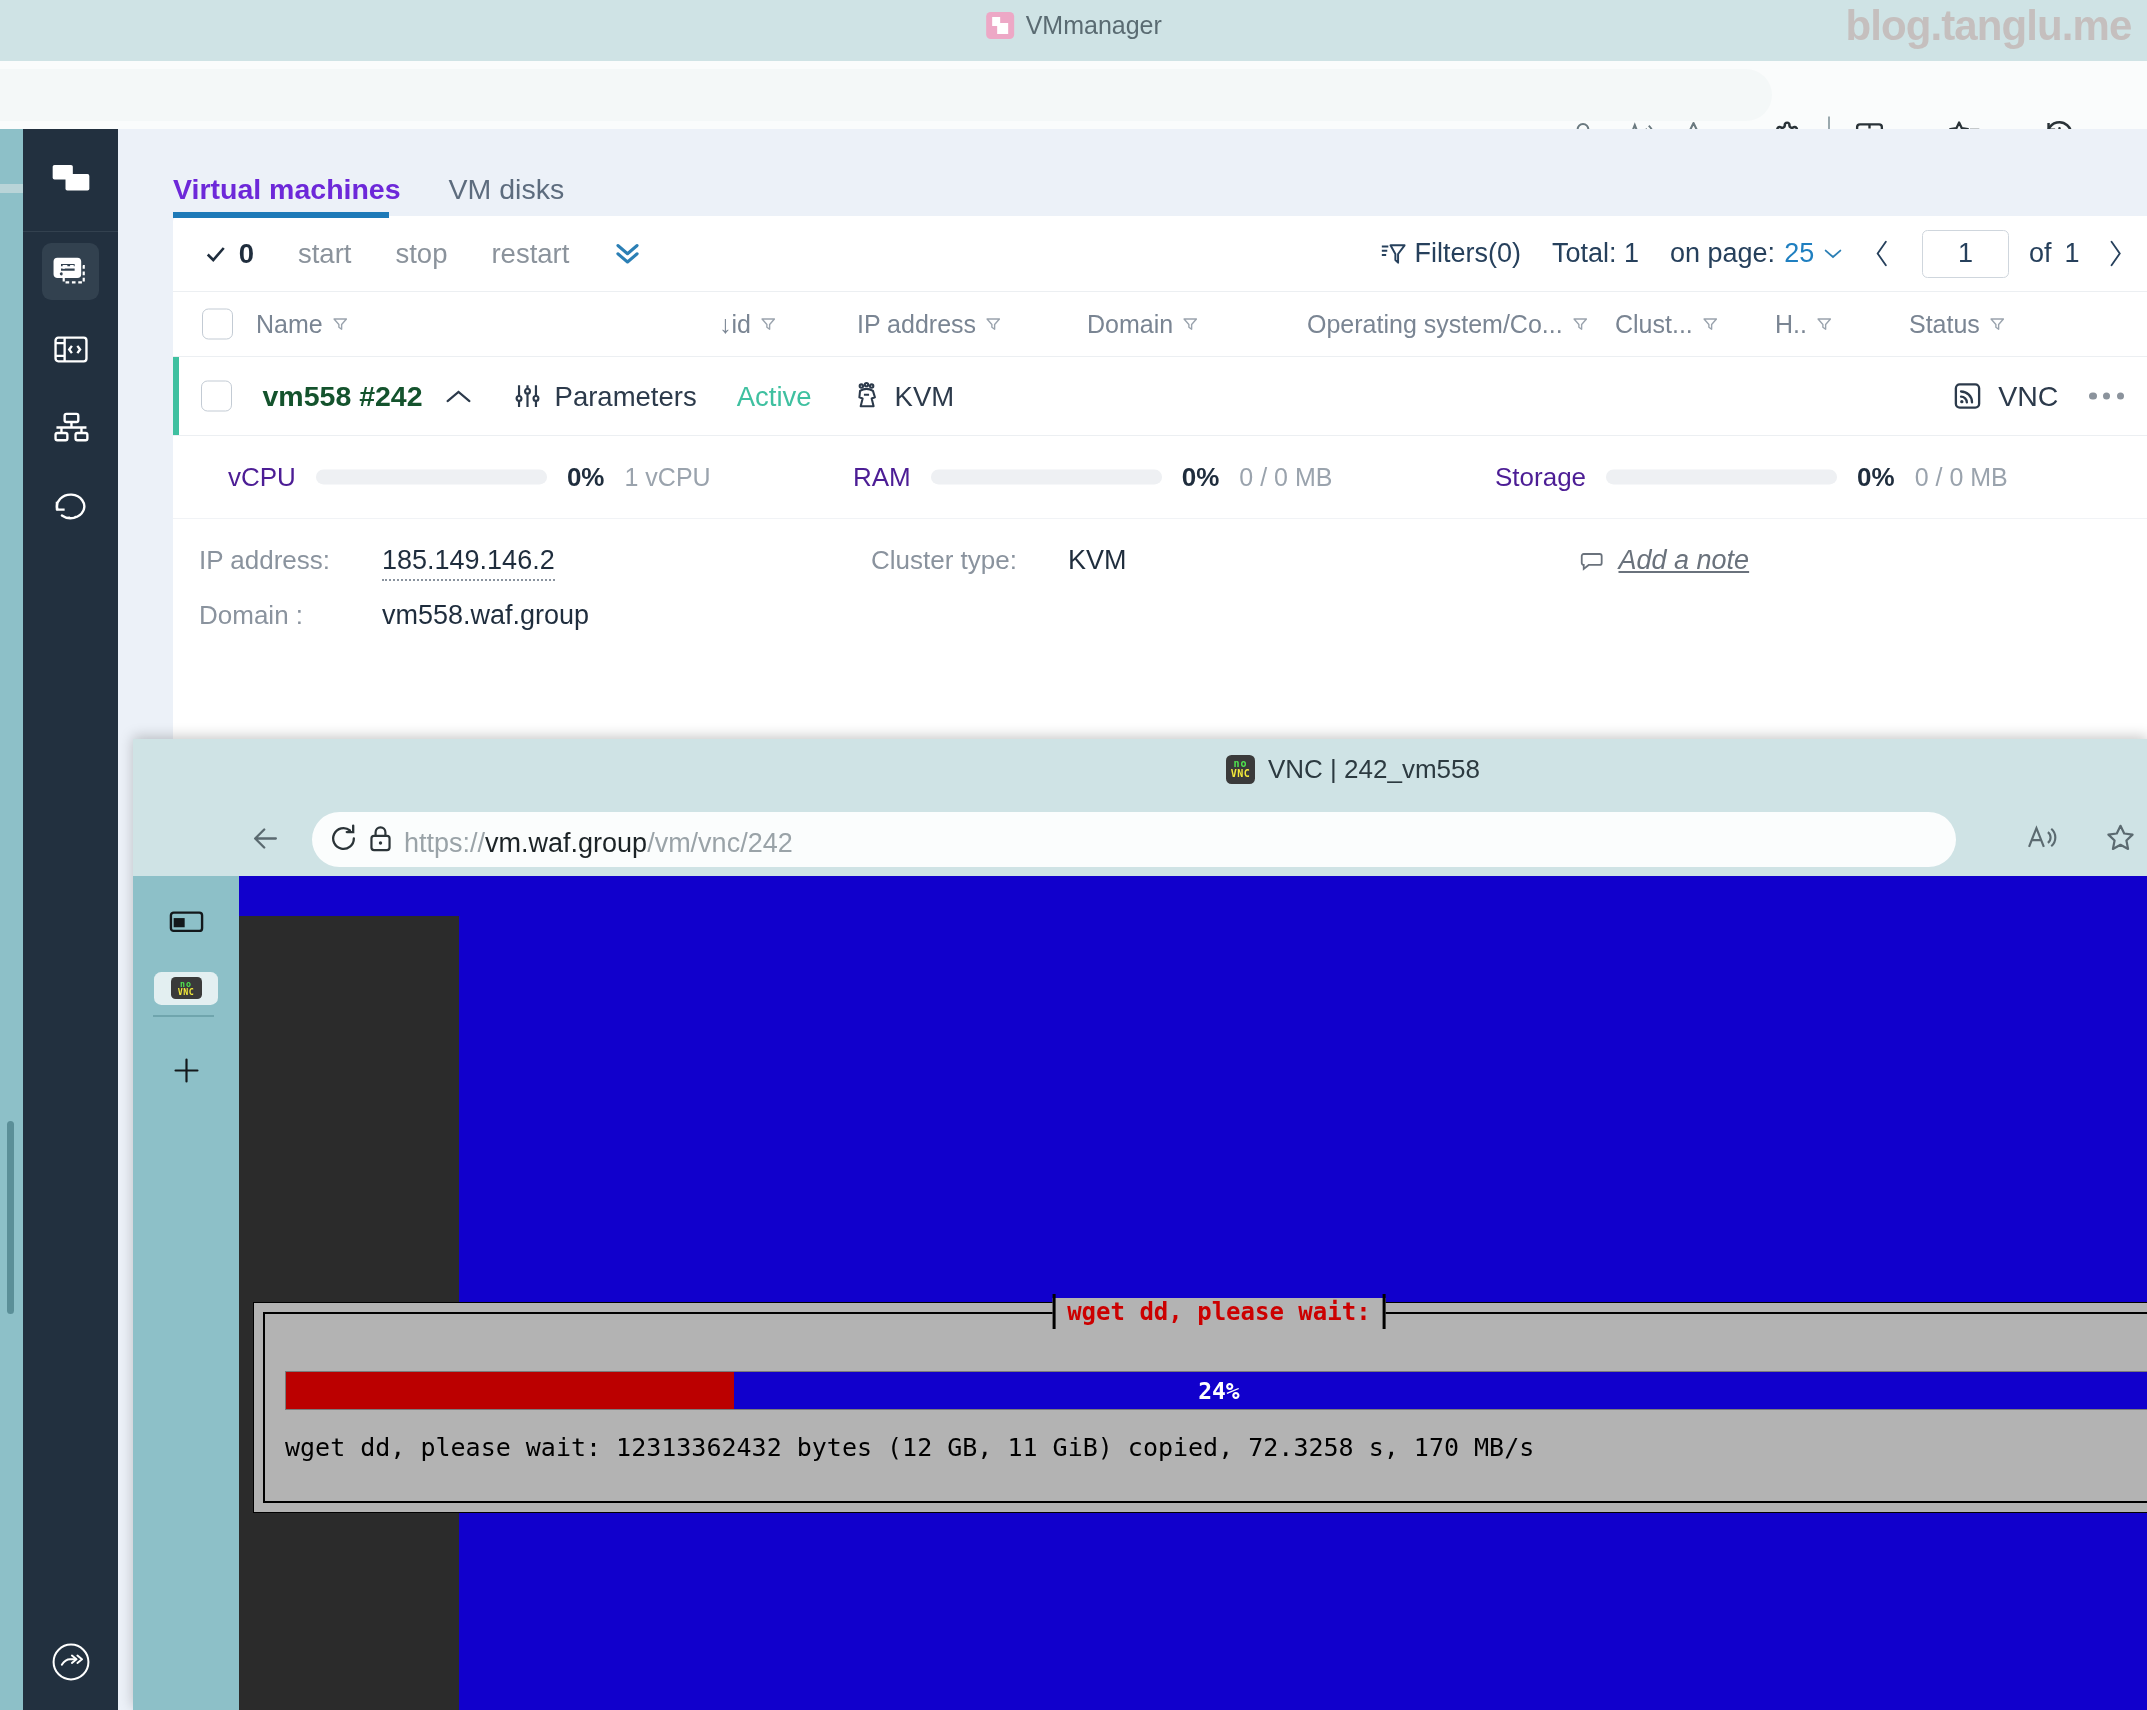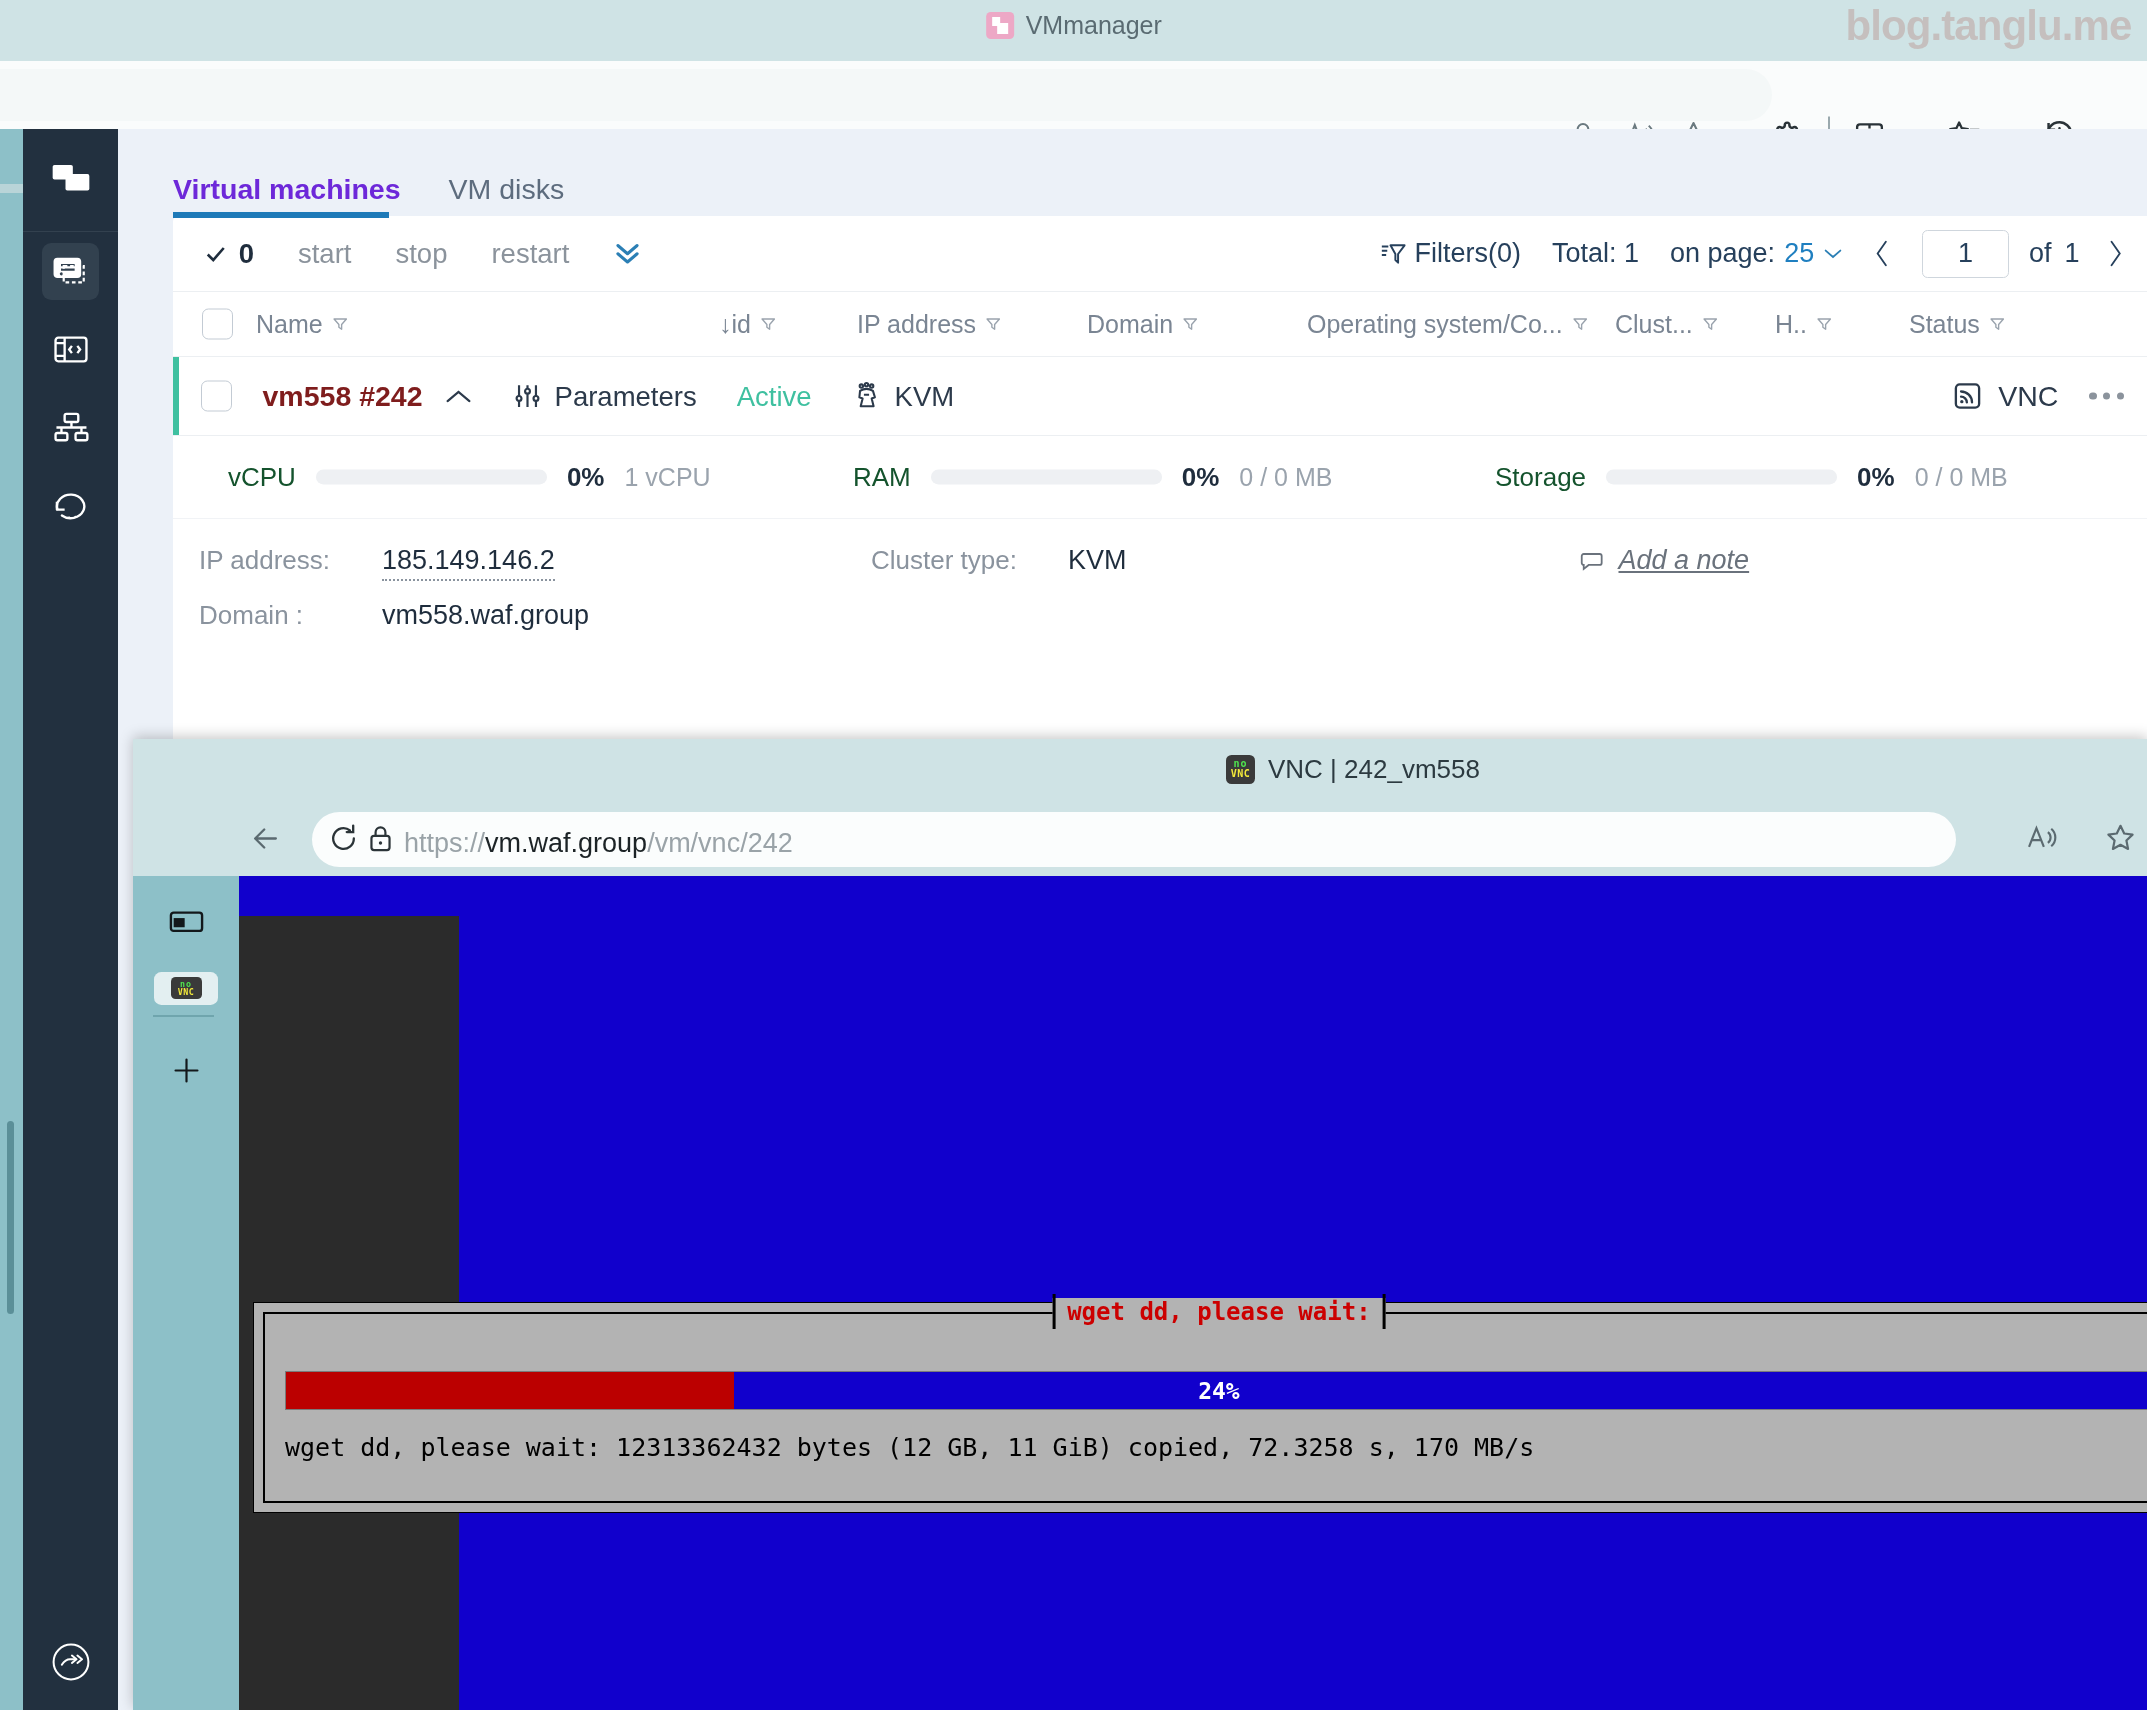--- a/index.html
+++ b/index.html
@@ -134,26 +134,26 @@
     position: relative; font-size: 25px; color: #7a8593;
   }
   .vmm-thead .cell { position: absolute; top: 50%; transform: translateY(-50%); display: flex; align-items: center; gap: 9.2px; white-space: nowrap; }
   .cbox { width: 31px; height: 31px; border: 1.8px solid #c3cbd4; border-radius: 6.4px; }
 
   .vmm-row {
     height: 79px; position: relative; border-bottom: 0.9px solid #eceff2;
   }
   .vmm-row .accentbar { position: absolute; left: 0; top: 0; width: 5.5px; height: 100%; background: #3fc0a0; }
   .row-left { position: absolute; left: 27.5px; top: 50%; transform: translateY(-50%); display: flex; align-items: center; gap: 0; }
-  .vmname { font-size: 28.5px; font-weight: bold; color: #7f1d1d; margin-left: 31px; }
+  .vmname { font-size: 28.5px; font-weight: bold; color: #14532d; margin-left: 31px; }
   .row-right { position: absolute; right: 24px; top: 50%; transform: translateY(-50%); display: flex; align-items: center; gap: 31px; }
 
   .vmm-stats { height: 83px; position: relative; border-bottom: 0.9px solid #f1f3f6; }
   .stat { position: absolute; top: 50%; transform: translateY(-50%); display: flex; align-items: center; gap: 20px; white-space: nowrap; }
-  .stat .lbl { font-size: 26px; color: #14532d; }
+  .stat .lbl { font-size: 26px; color: #4c1d95; }
   .bar { width: 231px; height: 14.7px; background: #eef0f3; border-radius: 7.3px; }
   .pct { font-size: 26px; font-weight: bold; color: #1f2d3d; }
   .sub { font-size: 25px; color: #9aa3ad; }
 
   .vmm-details { position: relative; padding: 26px 0 0 0; }
   .dt-row { position: relative; height: 55px; }
   .dt-lbl { position: absolute; font-size: 26px; color: #8a939e; }
   .dt-val { position: absolute; font-size: 27px; color: #1f2d3d; }
   .dotted { border-bottom: 2.8px dotted #8a939e; padding-bottom: 2.8px; }
   .addnote { position: absolute; left: 1405px; top: 0; display: flex; align-items: center; gap: 13px;

